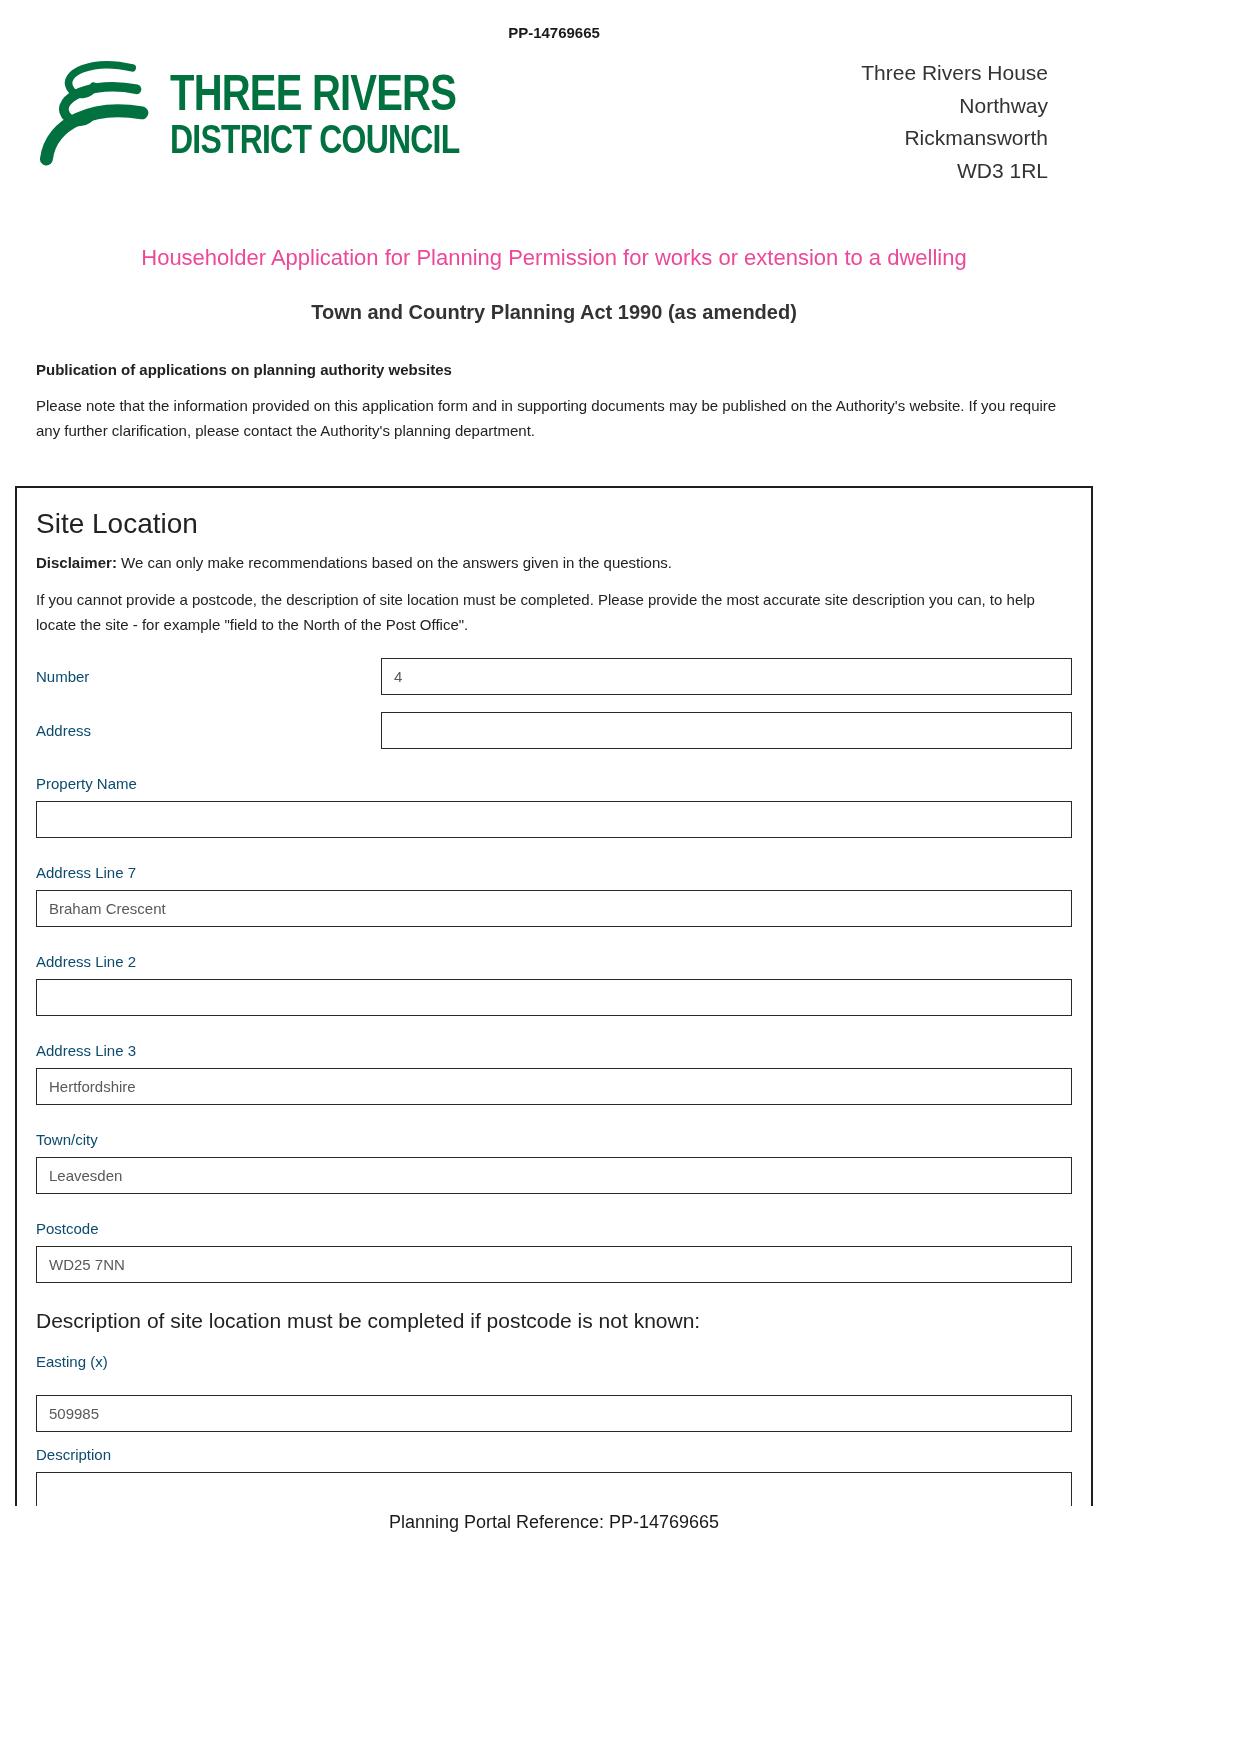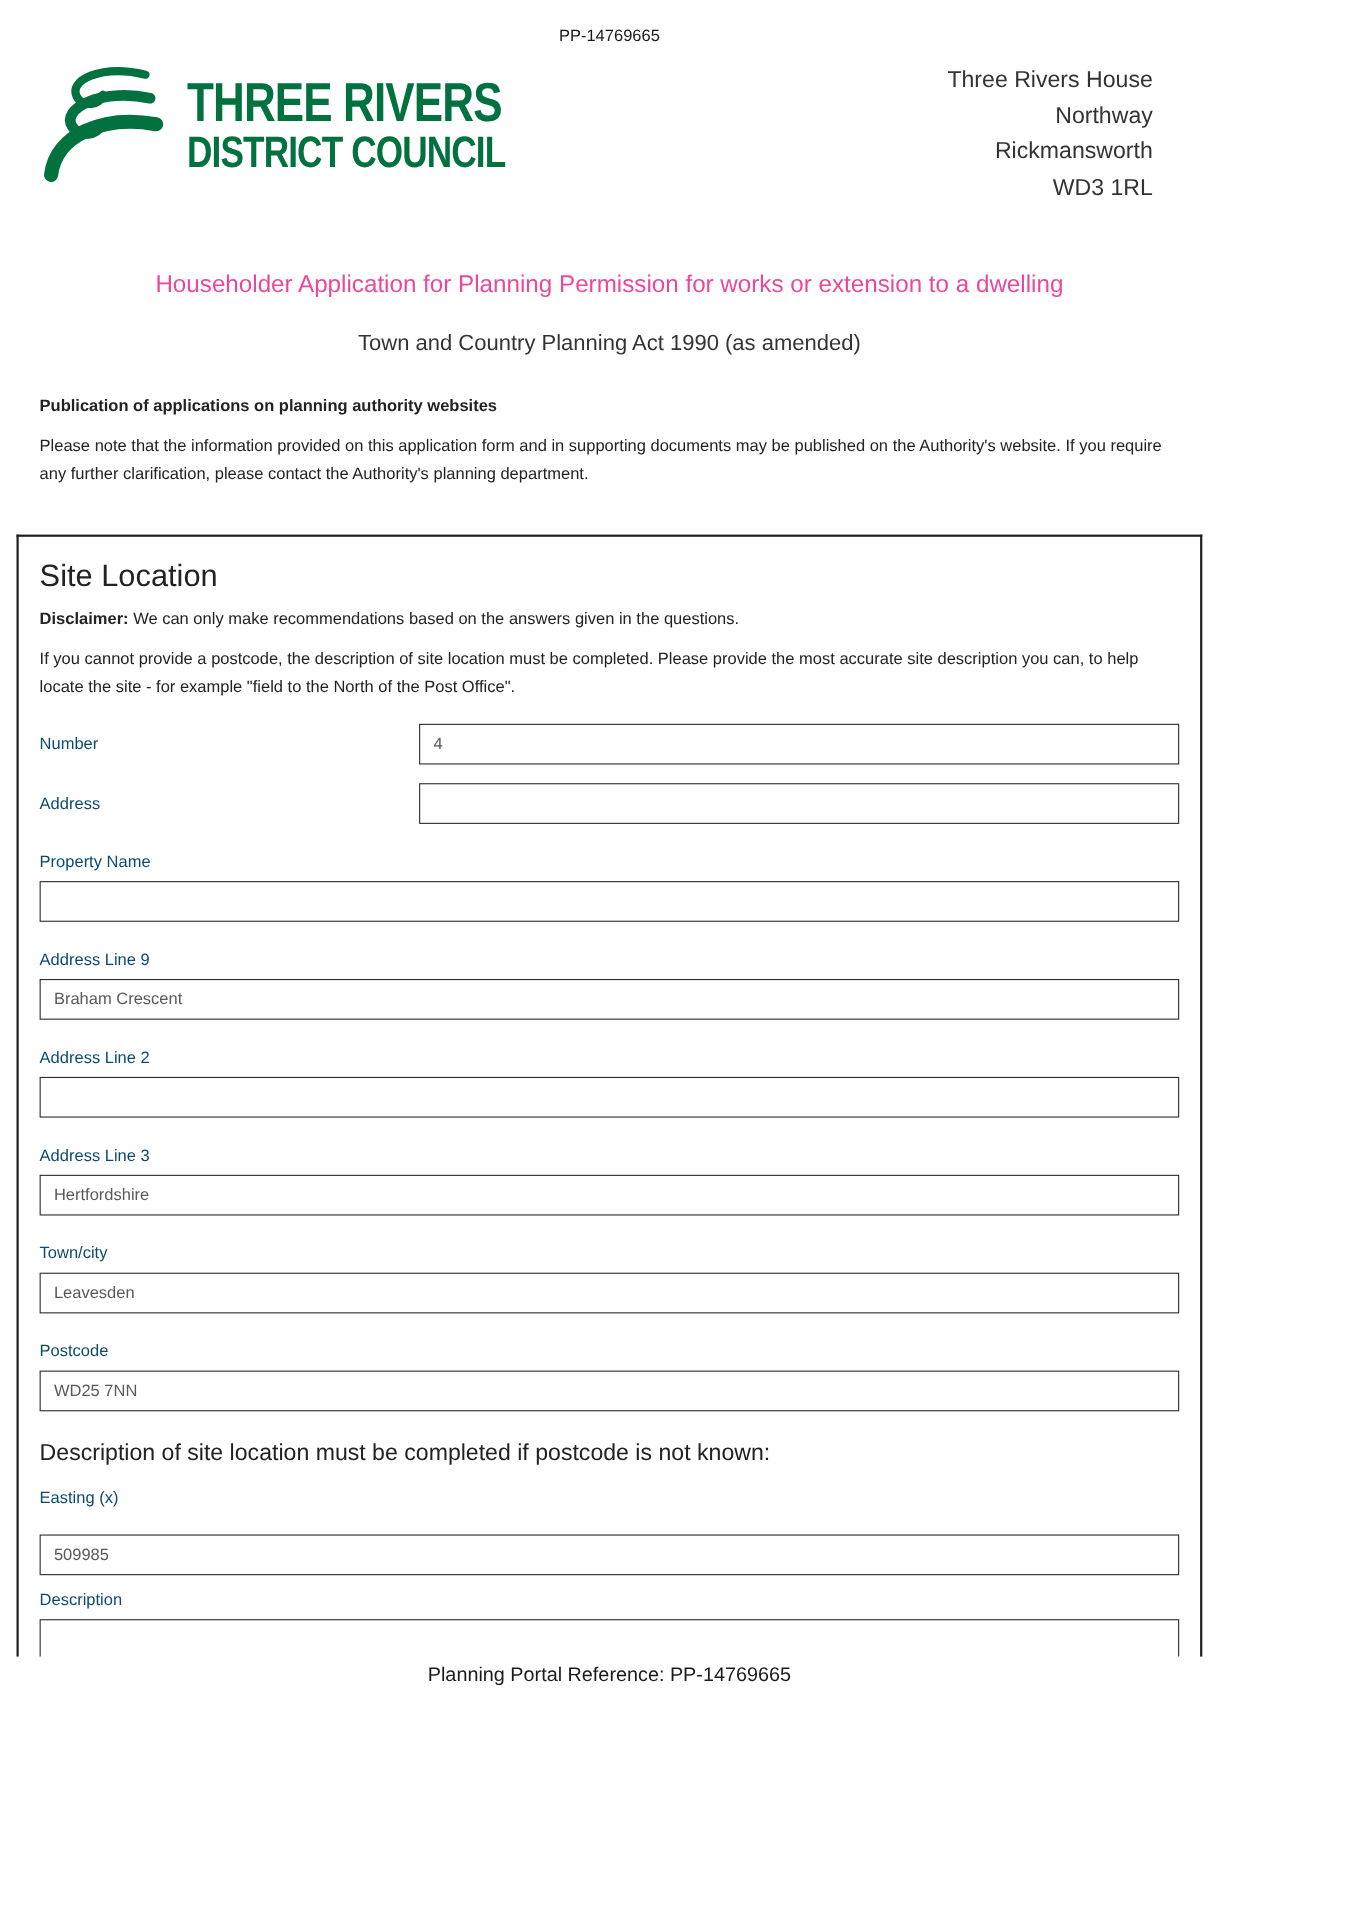--- a/index.html
+++ b/index.html
@@ -1,32 +1,32 @@
 <!DOCTYPE html>
 <html><head>
 <meta charset="utf-8">
 <style>
   * { box-sizing: border-box; }
   html, body { margin: 0; padding: 0; background: #ffffff; }
   body { font-family: "Liberation Sans", sans-serif; }
   .page { position: relative; width: 1240px; height: 1754px; background: #fff; overflow: hidden; }
   .content { width: 1078px; margin-left: 15px; padding-top: 24px; }
 
-  .top-ref { text-align: center; font-size: 15px; font-weight: normal; color: #1a1a1a; margin-bottom: 6px; }
+  .top-ref { text-align: center; font-size: 15px; font-weight: bold; color: #1a1a1a; margin-bottom: 6px; }
 
   .header-row { display: flex; justify-content: space-between; align-items: flex-start; padding: 6px 45px 0 25px; }
   .logo { display: flex; align-items: center; gap: 12px; }
   .logo-swoosh { width: 118px; height: 122px; flex: none; }
   .logo-text { color: #00713f; line-height: 1.04; }
   .logo-line1 { display: inline-block; font-size: 50px; font-weight: bold; transform: scaleX(0.80); transform-origin: left center; letter-spacing: -1px; white-space: nowrap; }
   .logo-line2 { display: inline-block; font-size: 40px; font-weight: bold; transform: scaleX(0.80); transform-origin: left center; letter-spacing: -1px; white-space: nowrap; }
   .council-address { text-align: right; font-size: 21px; color: #333; line-height: 1.55; padding-top: 4px; }
 
   .page-title { text-align: center; font-size: 22px; color: #ec4899; margin-top: 58px; font-weight: normal; }
-  .page-subtitle { text-align: center; font-size: 20px; color: #333; margin-top: 30px; font-weight: normal; }
+  .page-subtitle { text-align: center; font-size: 20px; color: #333; margin-top: 30px; font-weight: bold; }
 
   .text-block { padding: 0 21px; margin-top: 37px; }
   .pub-heading { font-size: 15px; font-weight: bold; color: #222; margin-top: 32px; }
   .pub-body { font-size: 15px; color: #222; line-height: 1.65; margin-top: 16px; max-width: 1030px; }
 
   .section-box { margin-top: 42px; border: 2px solid #1f1f1f; border-bottom: none; height: 1020px; overflow: hidden; padding: 18px 19px 0 19px; }
   .section-heading { font-size: 28px; font-weight: normal; color: #222; margin: 2px 0 14px 0; }
   .disclaimer { font-size: 15px; color: #222; margin-bottom: 16px; }
   .disclaimer b { font-weight: bold; }
   .intro { font-size: 15px; color: #222; line-height: 1.7; margin-bottom: 20px; max-width: 1020px; }
@@ -110,21 +110,21 @@
         <label class="f-label">Address</label>
         <input class="field-input" type="text" value="" style="">
       </div>
 
       <div class="stack-group">
         <label class="f-label">Property Name</label>
         <input class="field-input" type="text" value="" style="">
       </div>
 
       <div class="stack-group">
-        <label class="f-label">Address Line 9</label>
+        <label class="f-label">Address Line 7</label>
         <input class="field-input" type="text" value="Braham Crescent" style="">
       </div>
 
       <div class="stack-group">
         <label class="f-label">Address Line 2</label>
         <input class="field-input" type="text" value="" style="">
       </div>
 
       <div class="stack-group">
         <label class="f-label">Address Line 3</label>

